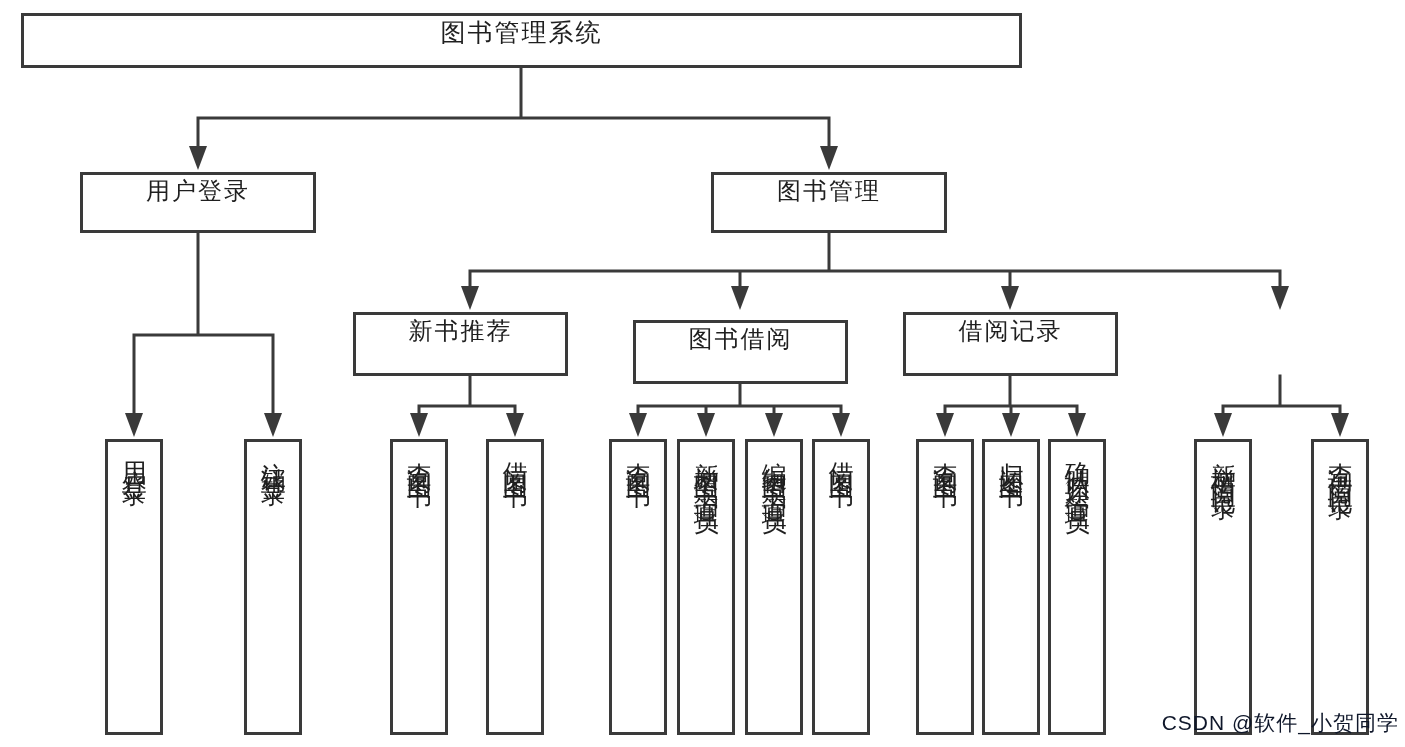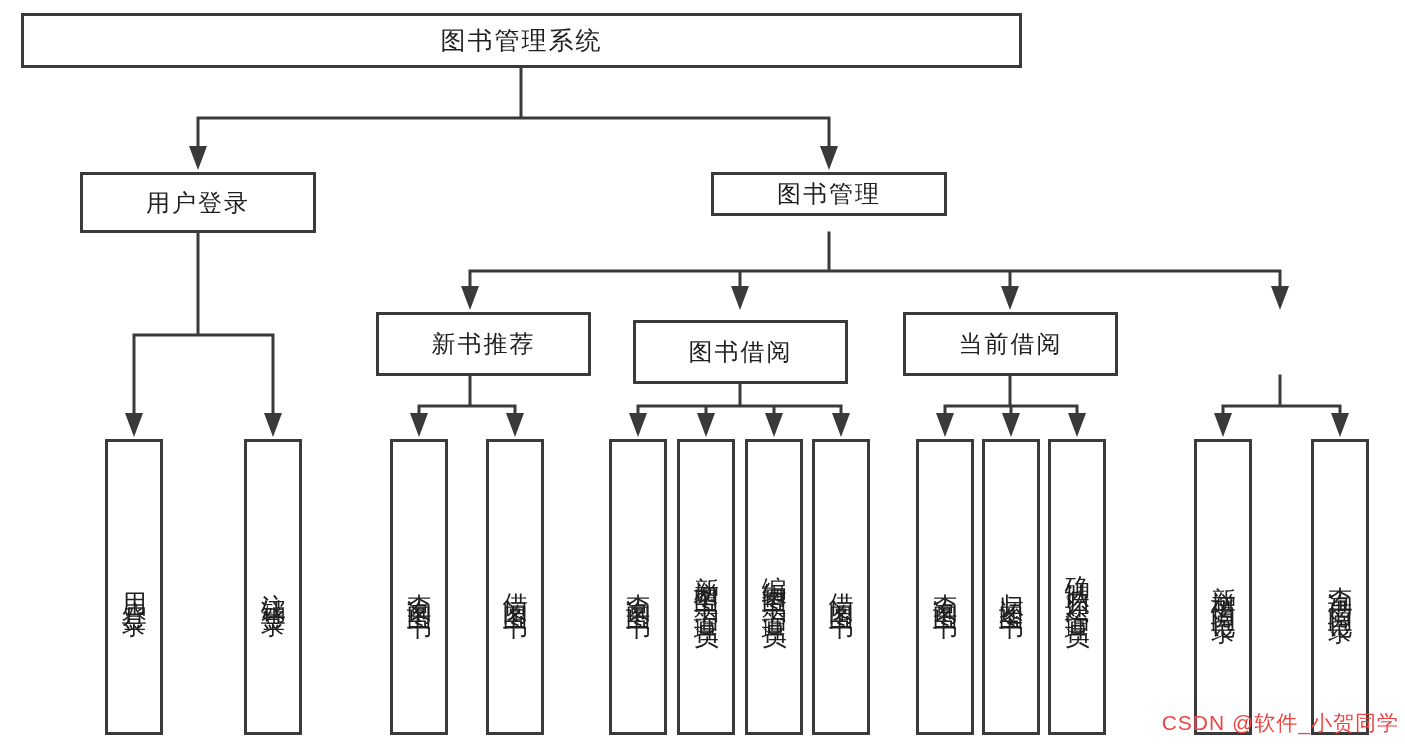--- a/index.html
+++ b/index.html
@@ -16,40 +16,40 @@
     left: 0; top: 0;
     width: 1405px; height: 747px;
     z-index: 1;
   }
   .box {
     position: absolute;
     box-sizing: border-box;
     background: #ffffff;
     border: 3px solid #3a3a3a;
     display: flex;
-    align-items: center;
+    align-items: flex-start;
     justify-content: center;
     color: #1f1f1f;
     z-index: 2;
   }
   .h-box { font-size: 24px; letter-spacing: 2px; white-space: nowrap; }
   .root-box { font-size: 25px; }
   .v-box .v-label {
     writing-mode: vertical-rl;
     text-orientation: mixed;
     font-size: 25px;
     letter-spacing: 7px;
     line-height: 1.1;
   }
   .watermark {
     position: absolute;
     right: 6px;
     top: 709px;
     font-size: 21px;
-    color: #ef4444;
+    color: #0f172a;
     letter-spacing: 1px;
     z-index: 3;
     white-space: nowrap;
   }
 </style>
 </head>
 <body>
 
 <div class="canvas">
 
@@ -103,32 +103,32 @@
     </g>
   </svg>
 
   <div class="box h-box root-box" style="left:21px; top:13px; width:1001px; height:55px;">
     <span>图书管理系统</span>
   </div>
 
   <div class="box h-box" style="left:80px; top:172px; width:236px; height:61px;">
     <span>用户登录</span>
   </div>
-  <div class="box h-box" style="left:711px; top:172px; width:236px; height:44px;">
+  <div class="box h-box" style="left:711px; top:172px; width:236px; height:61px;">
     <span>图书管理</span>
   </div>
 
-  <div class="box h-box" style="left:376px; top:312px; width:215px; height:64px;">
+  <div class="box h-box" style="left:353px; top:312px; width:215px; height:64px;">
     <span>新书推荐</span>
   </div>
   <div class="box h-box" style="left:633px; top:312px; width:215px; height:64px;margin-top:8px;">
     <span>图书借阅</span>
   </div>
   <div class="box h-box" style="left:903px; top:312px; width:215px; height:64px;">
-    <span>当前借阅</span>
+    <span>借阅记录</span>
   </div>
 
   <div class="box v-box" style="left:105px; top:439px; width:58px; height:296px;">
     <span class="v-label">用户登录</span>
   </div>
   <div class="box v-box" style="left:244px; top:439px; width:58px; height:296px;">
     <span class="v-label">注销登录</span>
   </div>
 
   <div class="box v-box" style="left:390px; top:439px; width:58px; height:296px;">

